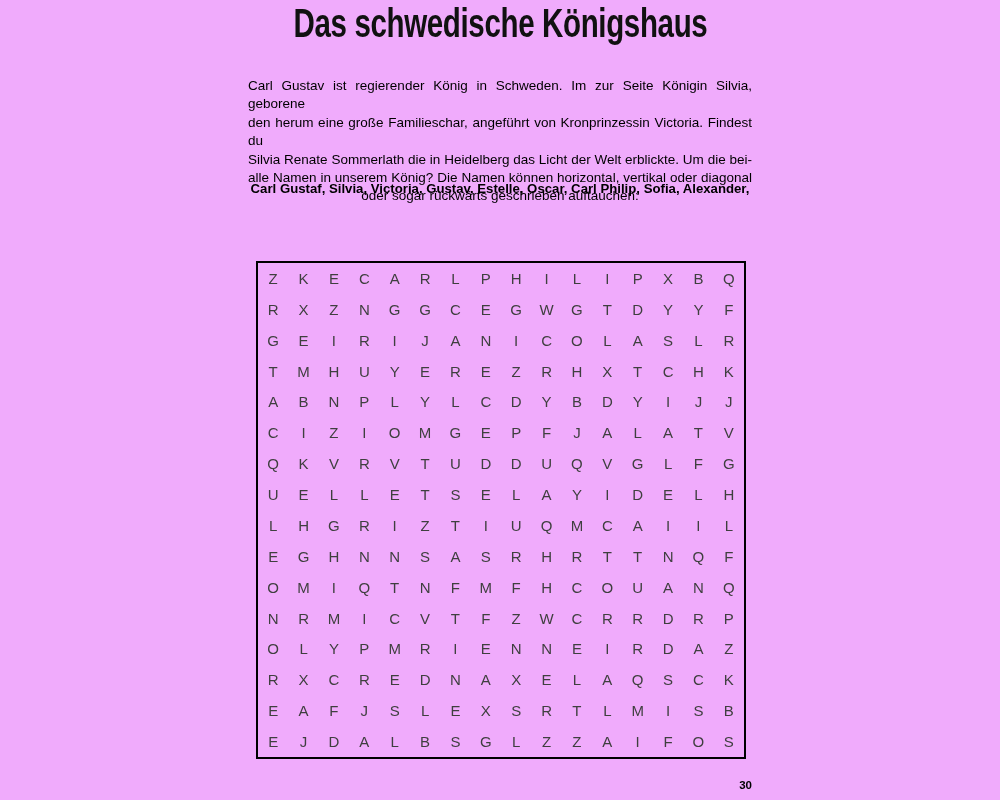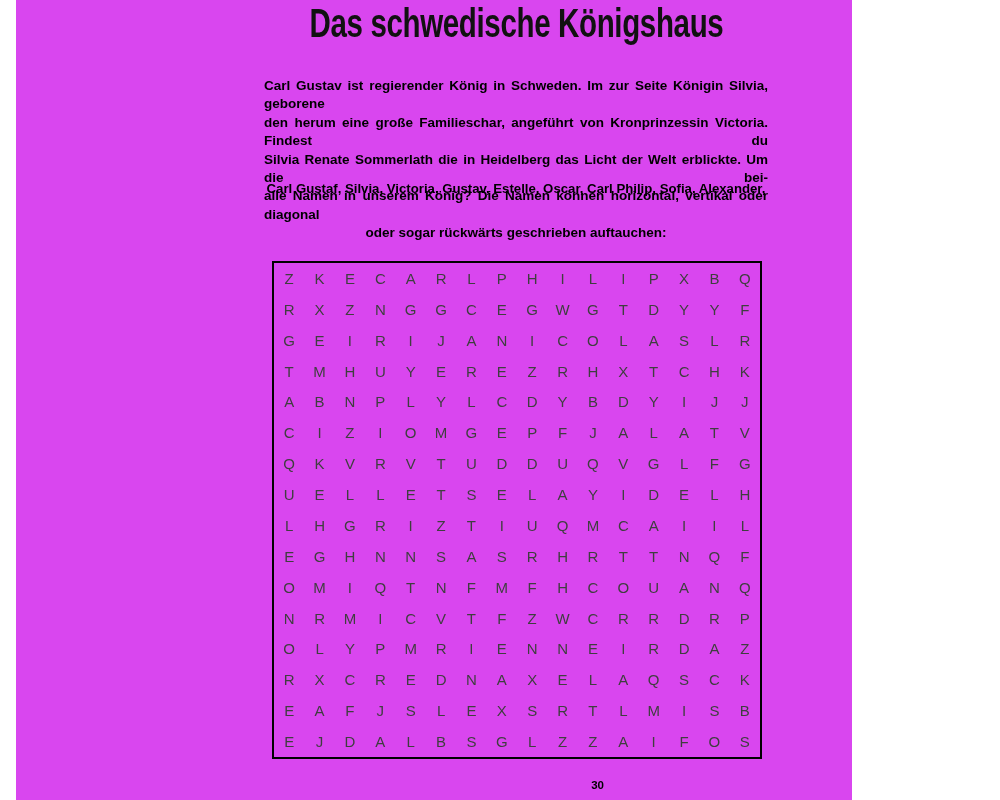--- a/index.html
+++ b/index.html
@@ -2,26 +2,25 @@
 <html><head>
 <meta charset="utf-8">
 <style>
   html, body {
     margin: 0;
     padding: 0;
     background: #ffffff;
   }
   .page {
     position: relative;
-    width: 836px;
+    width: 1000px;
     height: 800px;
-    background: #d946ef;
+    background: #f0abfc;
     font-family: "Liberation Sans", sans-serif;
     overflow: hidden;
-    margin-left: 16px;
   }
   .title {
     position: absolute;
     top: 0px;
     left: 0;
     width: 1000px;
     margin: 0;
     text-align: center;
     font-size: 41px;
     font-weight: 700;
@@ -35,21 +34,20 @@
     letter-spacing: -0.5px;
   }
   .intro {
     position: absolute;
     left: 248px;
     top: 77px;
     width: 504px;
     font-size: 13.5px;
     line-height: 18.4px;
     color: #000000;
-    font-weight: bold;
   }
   .intro .line.justify {
     text-align: justify;
     text-align-last: justify;
   }
   .intro .line.last {
     text-align: center;
   }
   .word-list {
     position: absolute;

